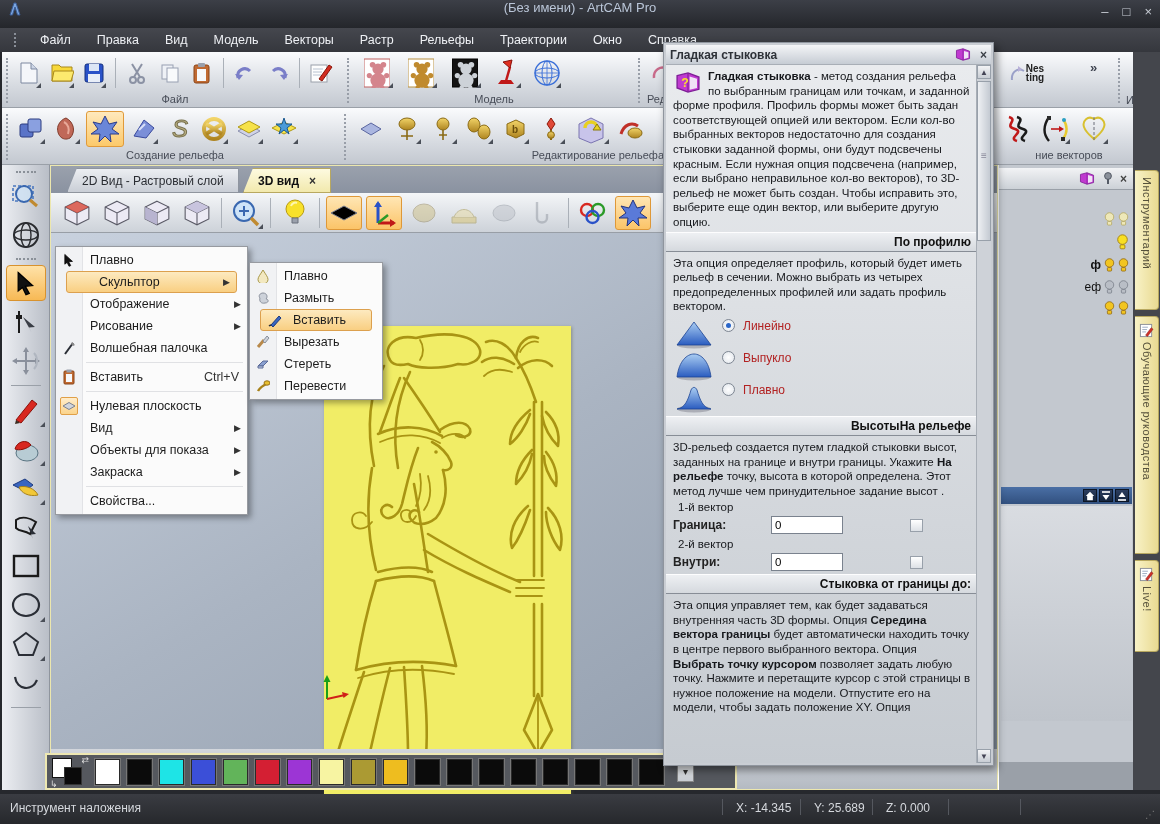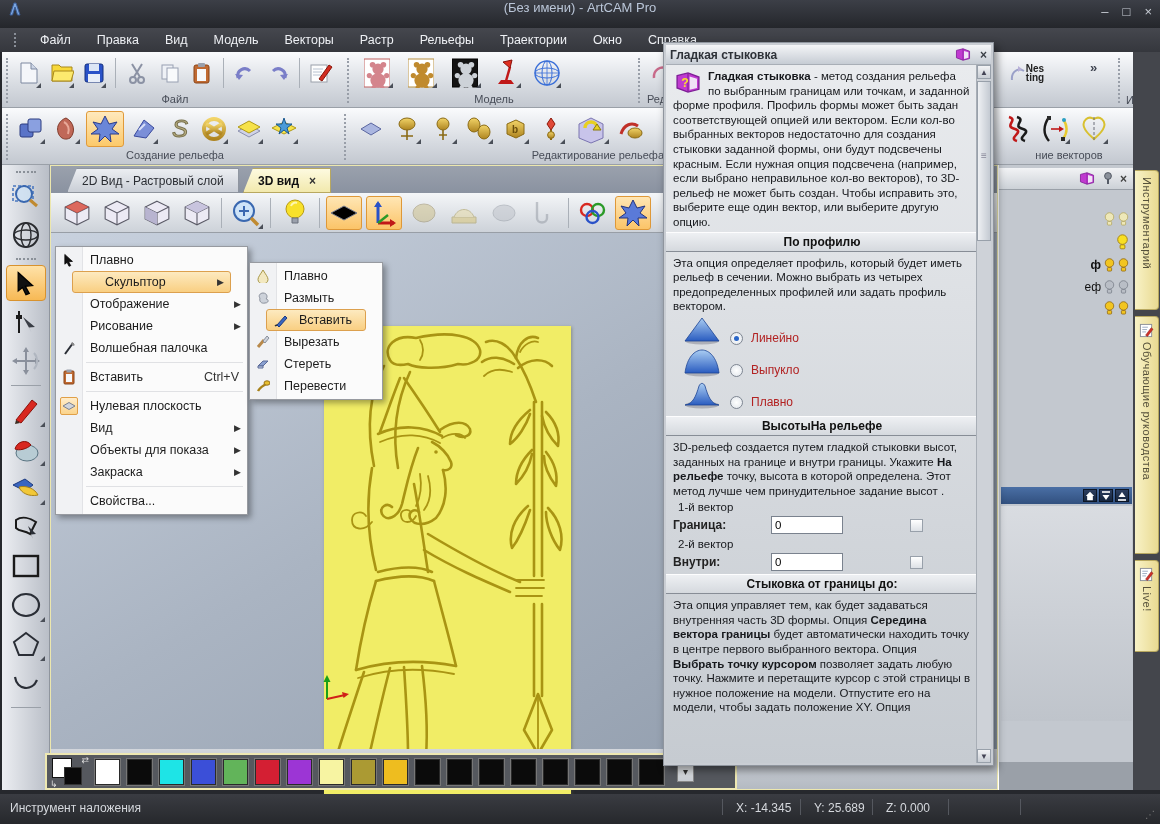--- a/index.html
+++ b/index.html
@@ -74,38 +74,38 @@
 
 .fpanel{position:absolute;left:663px;top:42px;width:331px;height:724px;background:#c9cdd3;border:1px solid #8f959e;box-shadow:3px 4px 8px rgba(0,0,0,.45);z-index:50}
 .fphdr{position:absolute;left:2px;top:2px;right:2px;height:20px;background:linear-gradient(#f4f5f7,#c6ccd4);display:flex;align-items:center;padding:0 4px;border-bottom:1px solid #a8aeb6}
 .fphdr .t{font-weight:bold;font-size:12px;color:#2e3238;flex:1}
 .fpbody{position:absolute;left:2px;top:22px;width:312px;bottom:2px;background:linear-gradient(#e9ebee,#c6cbd1);overflow:hidden}
 .fpscroll{position:absolute;right:2px;top:22px;width:15px;bottom:2px;background:#ced2d8;border-left:1px solid #a8aeb6}
 .sarr{position:absolute;left:0;width:100%;height:14px;background:linear-gradient(#f2f3f5,#c8cdd4);border:1px solid #98a0aa;font-size:8px;color:#445;display:flex;align-items:center;justify-content:center}
 .sthumb{position:absolute;left:0;top:16px;width:100%;height:160px;background:linear-gradient(90deg,#eef0f3,#c4cad2);border:1px solid #98a0aa}
 .sthumb::after{content:"≡";position:absolute;left:3px;top:68px;color:#889;font-size:10px}
 .fp-p{padding:4px 7px 2px 7px;font-size:11.5px;line-height:14.6px;color:#16181c}
-.sechdr{background:linear-gradient(#eef0f3,#d5d9de);border-top:1px solid #fdfdfe;border-bottom:1px solid #878d96;font-weight:bold;font-size:12px;color:#111;padding:2px 7px;display:flex;justify-content:center}
-.optrow{display:flex;align-items:flex-end;gap:8px;padding:3px 16px;height:32px}
+.sechdr{background:linear-gradient(#eef0f3,#d5d9de);border-top:1px solid #fdfdfe;border-bottom:1px solid #878d96;font-weight:bold;font-size:12px;color:#111;padding:2px 7px;display:flex;justify-content:flex-end}
+.optrow{display:flex;align-items:flex-start;gap:8px;padding:3px 8px;height:32px}
 .optlbl{color:#b22222;font-size:12px}
 .rad{position:relative;width:13px;height:13px;border-radius:50%;background:radial-gradient(#fff,#dfe4ea);border:1px solid #7e8692;flex:none}
 .rad.sel::after{content:"";position:absolute;left:3px;top:3px;width:5px;height:5px;border-radius:50%;background:#2a66c8}
 .fieldrow{display:flex;align-items:center;padding:2px 7px;height:24px}
 .fieldrow .lab{font-weight:bold;width:98px;font-size:12px}
 .num{width:72px;height:18px;border:1px solid #7a828e;font-size:11.5px;padding:1px 3px;font-family:"Liberation Sans",sans-serif;background:#fff}
 .chk{width:13px;height:13px;background:linear-gradient(#fff,#dde1e6);border:1px solid #98a0aa;margin-left:auto;margin-right:48px}
 .veclab{padding:1px 7px 0 12px;font-size:11.5px;color:#16181c}
 .fp-b{font-weight:bold}
 
 .cmenu{position:absolute;left:55px;top:246px;width:193px;background:#fbfbfb;border:1px solid #979aa0;box-shadow:3px 3px 6px rgba(0,0,0,.35);z-index:40;padding:2px 0}
 .cmenu::before{content:"";position:absolute;left:0;top:0;bottom:0;width:26px;background:#f1f2f4;border-right:1px solid #e2e3e6}
 .cmi{position:relative;height:22px;display:flex;align-items:center;font-size:12.5px;color:#1c1c1c;padding-left:34px;padding-right:8px}
 .cmi .ic{position:absolute;left:4px;top:2px;width:18px;height:18px;display:flex;align-items:center;justify-content:center}
 .cmi .ic.boxed{border:1px solid #e0a048;background:linear-gradient(#ffeccb,#fbd48c);border-radius:2px}
-.cmi.hl{background:linear-gradient(#fdeac0,#f9cf82);border:1px solid #dca04e;border-radius:3px;margin:0 16px;padding-left:32px}
+.cmi.hl{background:linear-gradient(#fdeac0,#f9cf82);border:1px solid #dca04e;border-radius:3px;margin:0 10px;padding-left:32px}
 .cmi .sc{margin-left:auto;color:#333}
 .cmi .ar{position:absolute;right:6px;font-size:9px;color:#333}
 .csep{height:1px;background:#e0e1e4;margin:3px 4px 3px 30px}
 .smenu{position:absolute;left:249px;top:262px;width:134px;background:#fbfbfb;border:1px solid #979aa0;box-shadow:3px 3px 6px rgba(0,0,0,.35);z-index:41;padding:2px 0}
 .smenu::before{content:"";position:absolute;left:0;top:0;bottom:0;width:26px;background:#f1f2f4;border-right:1px solid #e2e3e6}
 
 .statusbar{position:absolute;left:0;top:794px;width:1160px;height:30px;background:linear-gradient(#3a3c42,#26282c);color:#d5d8dd;font-size:12px}
 .statusbar .tool{position:absolute;left:10px;top:7px}
 .coord{position:absolute;top:7px}
 .ssep{position:absolute;top:5px;width:1px;height:16px;background:#55585f}

